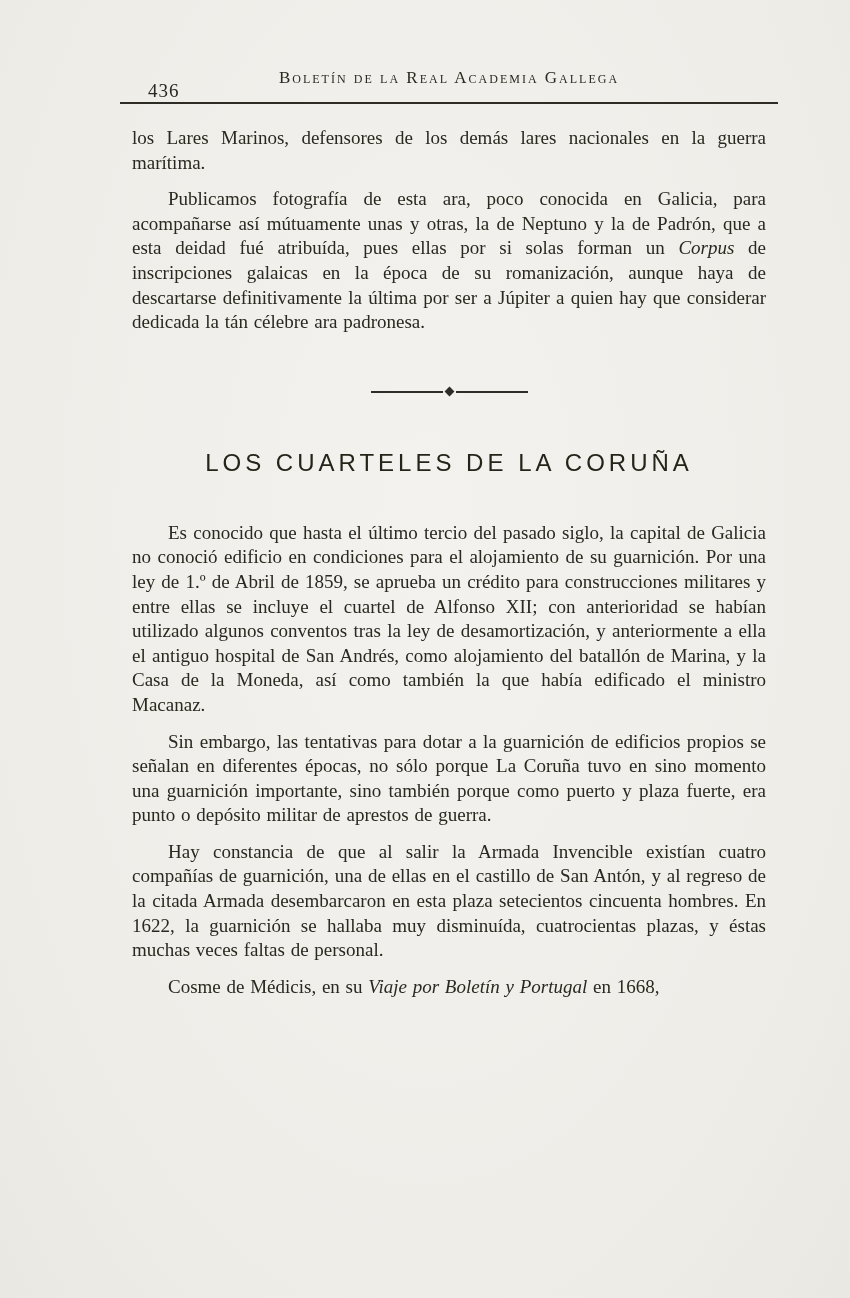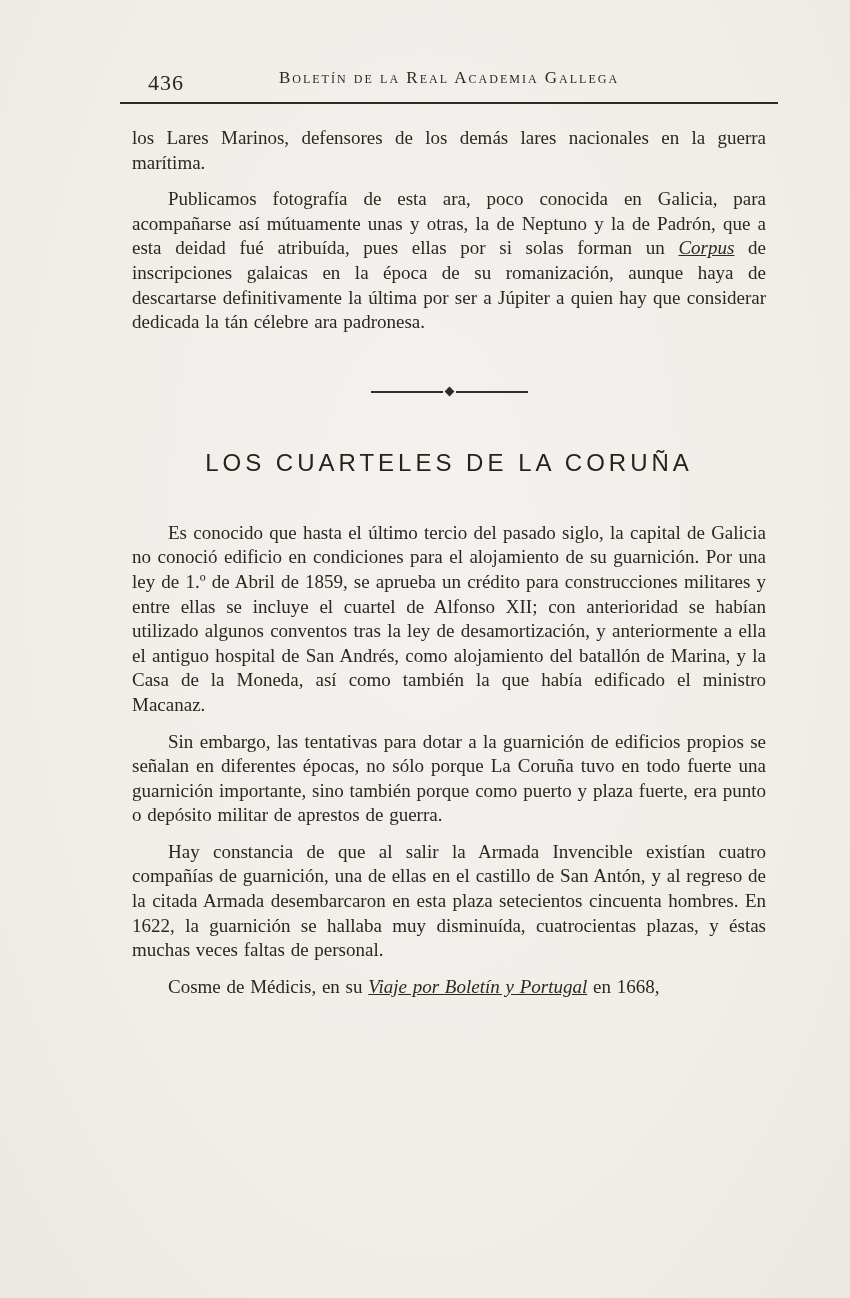--- a/index.html
+++ b/index.html
@@ -24,22 +24,22 @@
     top: 68px;
     width: 658px;
   }
   .page-header {
     position: relative;
     height: 28px;
   }
   .page-number {
     position: absolute;
     left: 28px;
-    top: 2px;
-    font-size: 22px;
+    top: 12px;
+    font-size: 19px;
     letter-spacing: 1px;
   }
   .journal-title {
     text-align: center;
     font-variant: small-caps;
     font-weight: 400;
     font-size: 17px;
     letter-spacing: 2px;
   }
   .header-rule {
@@ -95,21 +95,21 @@
     text-align: center;
     font-family: "Liberation Sans", "DejaVu Sans", sans-serif;
     font-weight: 400;
     font-size: 24px;
     letter-spacing: 4px;
     color: #262419;
   }
   .article-body {
     margin-top: 44px;
   }
-  i { font-style: italic; text-decoration: underline; }
+  i { font-style: italic; }
 </style>
 </head>
 <body>
 
 <div class="page">
   <div class="content">
 
     <div class="page-header">
       <span class="page-number">436</span>
       <div class="journal-title">Boletín de la Real Academia Gallega</div>
@@ -124,19 +124,19 @@
     <div class="divider">
       <span class="line"></span>
       <span class="orn"></span>
       <span class="line"></span>
     </div>
 
     <h1 class="article-title">LOS CUARTELES DE LA CORUÑA</h1>
 
     <div class="body-text article-body">
       <p>Es conocido que hasta el último tercio del pasado siglo, la capital de Galicia no conoció edificio en condiciones para el alojamiento de su guarnición. Por una ley de 1.º de Abril de 1859, se aprueba un crédito para construcciones militares y entre ellas se incluye el cuartel de Alfonso XII; con anterioridad se habían utilizado algunos conventos tras la ley de desamortización, y anteriormente a ella el antiguo hospital de San Andrés, como alojamiento del batallón de Marina, y la Casa de la Moneda, así como también la que había edificado el ministro Macanaz.</p>
-      <p>Sin embargo, las tentativas para dotar a la guarnición de edificios propios se señalan en diferentes épocas, no sólo porque La Coruña tuvo en todo fuerte una guarnición importante, sino también porque como puerto y plaza fuerte, era punto o depósito militar de aprestos de guerra.</p>
+      <p>Sin embargo, las tentativas para dotar a la guarnición de edificios propios se señalan en diferentes épocas, no sólo porque La Coruña tuvo en sino momento una guarnición importante, sino también porque como puerto y plaza fuerte, era punto o depósito militar de aprestos de guerra.</p>
       <p>Hay constancia de que al salir la Armada Invencible existían cuatro compañías de guarnición, una de ellas en el castillo de San Antón, y al regreso de la citada Armada desembarcaron en esta plaza setecientos cincuenta hombres. En 1622, la guarnición se hallaba muy disminuída, cuatrocientas plazas, y éstas muchas veces faltas de personal.</p>
       <p><span>Cosme de Médicis, en su </span><i>Viaje por Boletín y Portugal</i><span> en 1668,</span></p>
     </div>
 
   </div>
 </div>
 
 </body></html>

